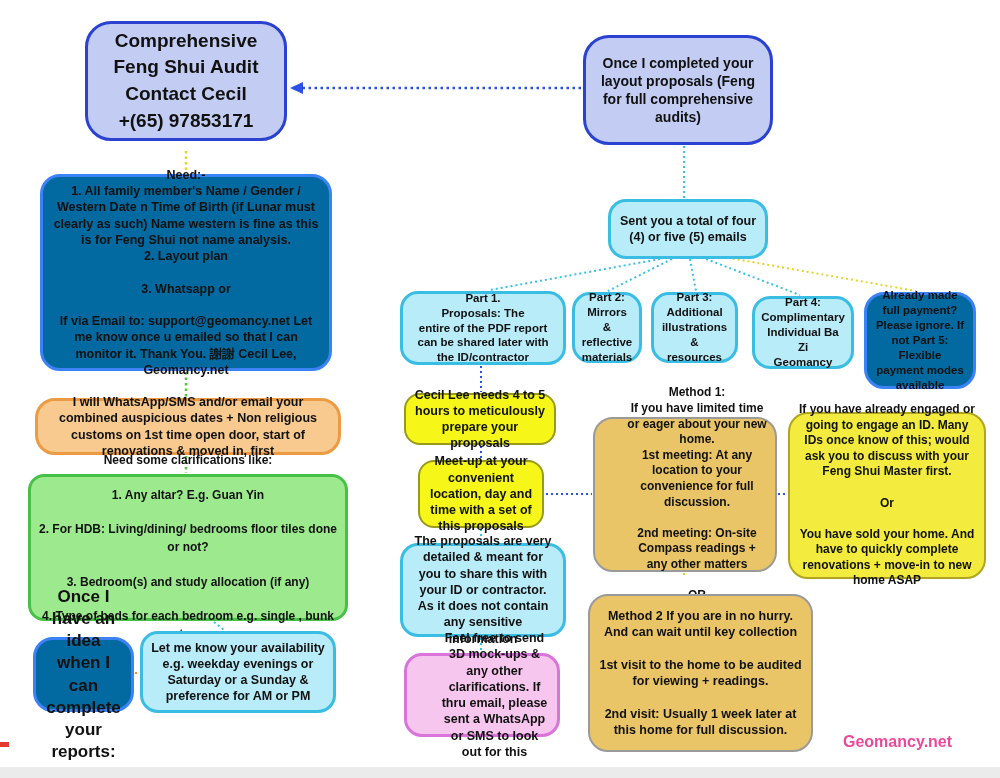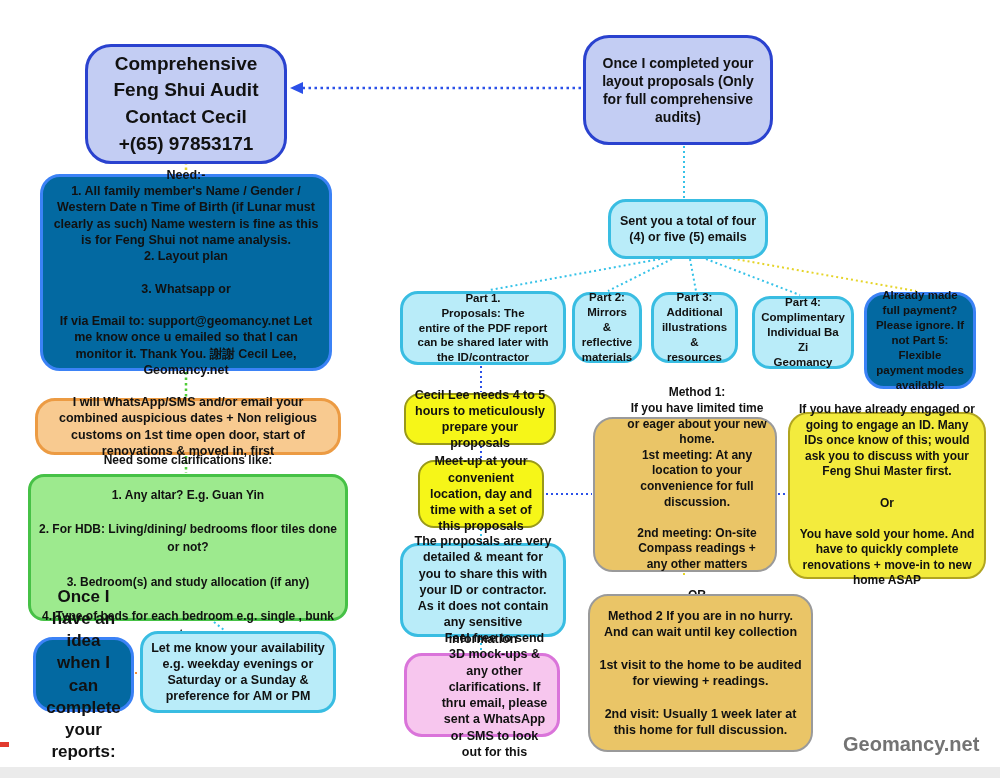--- a/index.html
+++ b/index.html
@@ -18,21 +18,21 @@
   .c-paleyellow {background:#0369a1;border:3px solid #3b82f6;border-radius:20px;}
   .c-orange     {background:#f8ca90;border:3px solid #ec9b43;border-radius:20px;}
   .c-green      {background:#9dea8e;border:3px solid #46c146;border-radius:16px;}
   .c-cyan       {background:#b9ecf9;border:3px solid #39bde2;border-radius:18px;}
   .c-brightyellow{background:#f6f618;border:2px solid #99991a;border-radius:16px;}
   .c-pink       {background:#f7c6ee;border:3px solid #da74da;border-radius:18px;}
   .c-gold       {background:#eac567;border:2px solid #9a9a9a;border-radius:20px;}
   .c-vivyellow  {background:#f3eb3d;border:2px solid #b1a51f;border-radius:20px;}
 
   
-  #box-title      {left:85px;  top:44px;  width:202px; height:120px; font-size:19px; line-height:1.4;}
+  #box-title      {left:85px;  top:21px;  width:202px; height:120px; font-size:19px; line-height:1.4;}
   #box-completed  {left:583px; top:35px;  width:190px; height:110px; font-size:14px;}
   #box-need       {left:40px;  top:174px; width:292px; height:197px; font-size:12.5px;}
   #box-dates      {left:35px;  top:398px; width:306px; height:57px;  font-size:12.5px;text-align:center;}
   #box-clarify    {left:28px;  top:474px; width:320px; height:147px; font-size:12px; line-height:1.45;}
   #box-once-idea  {left:33px;  top:637px; width:101px; height:75px;  font-size:17px;}
   #box-avail      {left:140px; top:631px; width:196px; height:82px;  font-size:12.5px;}
   #box-sent       {left:608px; top:199px; width:160px; height:60px;  font-size:12.5px;}
   #box-part1      {left:400px; top:291px; width:166px; height:74px;  font-size:11.5px;}
   #box-part2      {left:572px; top:292px; width:70px;  height:71px;  font-size:11.5px;}
   #box-part3      {left:651px; top:292px; width:87px;  height:71px;  font-size:11.5px;}
@@ -40,21 +40,21 @@
   #box-part5      {left:864px; top:292px; width:112px; height:97px;  font-size:11.5px;}
   #box-prepare    {left:404px; top:393px; width:152px; height:52px;  font-size:12.5px;}
   #box-meetup     {left:418px; top:460px; width:126px; height:68px;  font-size:12.5px;}
   #box-detailed   {left:400px; top:543px; width:166px; height:94px;  font-size:12.5px;}
   #box-mockups    {left:404px; top:653px; width:156px; height:84px;  font-size:12.5px;padding-left:33px;}
   #box-method1    {left:593px; top:417px; width:184px; height:155px; font-size:12px;padding-left:32px;}
   #box-method2    {left:588px; top:594px; width:225px; height:158px; font-size:12.5px;}
   #box-engaged    {left:788px; top:412px; width:198px; height:167px; font-size:12px;}
 
   #brand-label{
-    position:absolute;left:843px;top:733px;font-size:20px;font-weight:bold;color:#737373;
+    position:absolute;left:843px;top:733px;font-size:16px;font-weight:bold;color:#ec4899;
   }
   #connector-layer{position:absolute;left:0;top:0;pointer-events:none;}
   #bottom-bar{position:absolute;left:0;bottom:0;width:1000px;height:11px;background:#ebebeb;}
 </style>
 </head>
 <body>
 
 <svg id="connector-layer" width="1000" height="778">
 
   <line x1="581" y1="88" x2="302" y2="88" stroke="#2b50e8" stroke-width="2.5" stroke-dasharray="2.5 3.5"></line>
@@ -88,21 +88,21 @@
 
   <line x1="684" y1="573" x2="684" y2="577" stroke="#e5d428" stroke-width="2" stroke-dasharray="2 2"></line>
 
   <rect x="0" y="742" width="9" height="5" fill="#e23a2e"></rect>
 </svg>
 
 <div id="box-title" class="flow-box c-blue">Comprehensive
 Feng Shui Audit
 Contact Cecil
 +(65) 97853171</div>
-<div id="box-completed" class="flow-box c-blue">Once I completed your layout proposals (Only for full comprehensive audits)</div>
+<div id="box-completed" class="flow-box c-blue">Once I completed your layout proposals (Feng for full comprehensive audits)</div>
 <div id="box-need" class="flow-box c-paleyellow">Need:-
 1. All family member's Name / Gender / Western Date n Time of Birth (if Lunar must clearly as such) Name western is fine as this is for Feng Shui not name analysis.
 2. Layout plan
 
 3. Whatsapp or
 
 If via Email to: support@geomancy.net Let me know once u emailed so that I can monitor it. Thank You. 謝謝 Cecil Lee, Geomancy.net</div>
 <div id="box-dates" class="flow-box c-orange">I will WhatsApp/SMS and/or email your combined auspicious dates + Non religious customs on 1st time open door, start of renovations &amp; moved in, first</div>
 <div id="box-clarify" class="flow-box c-green">Need some clarifications like:
 

